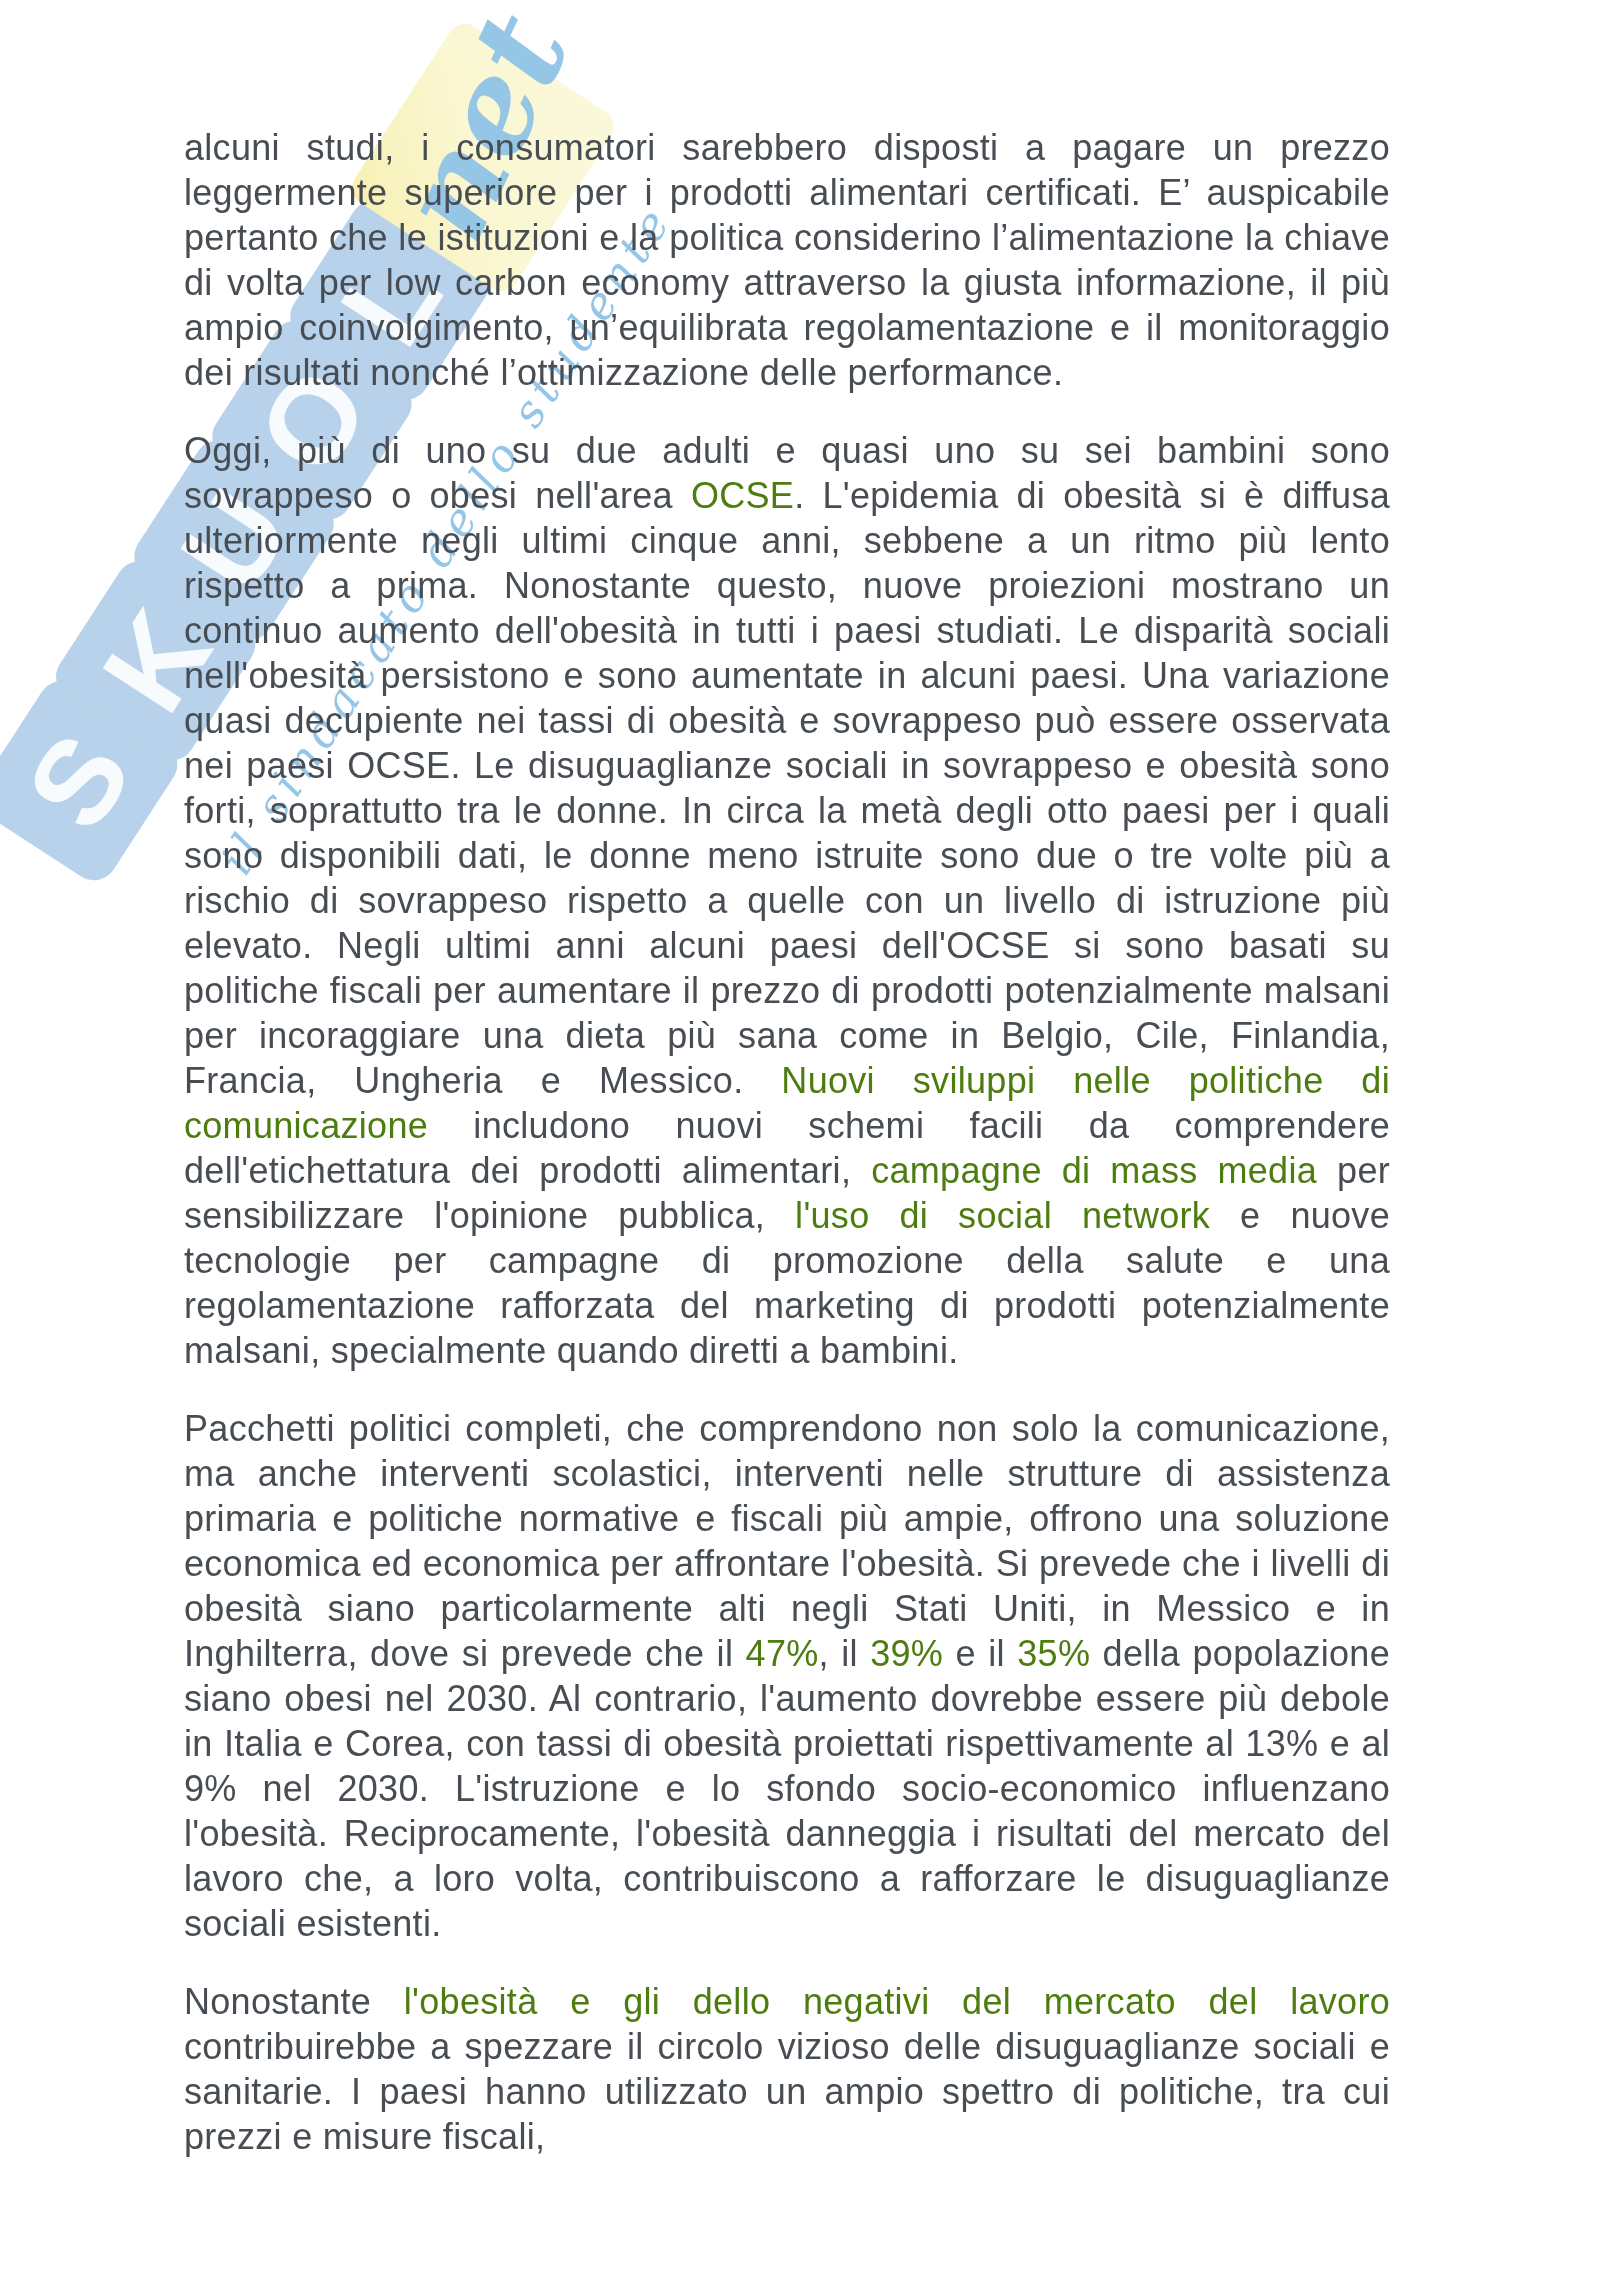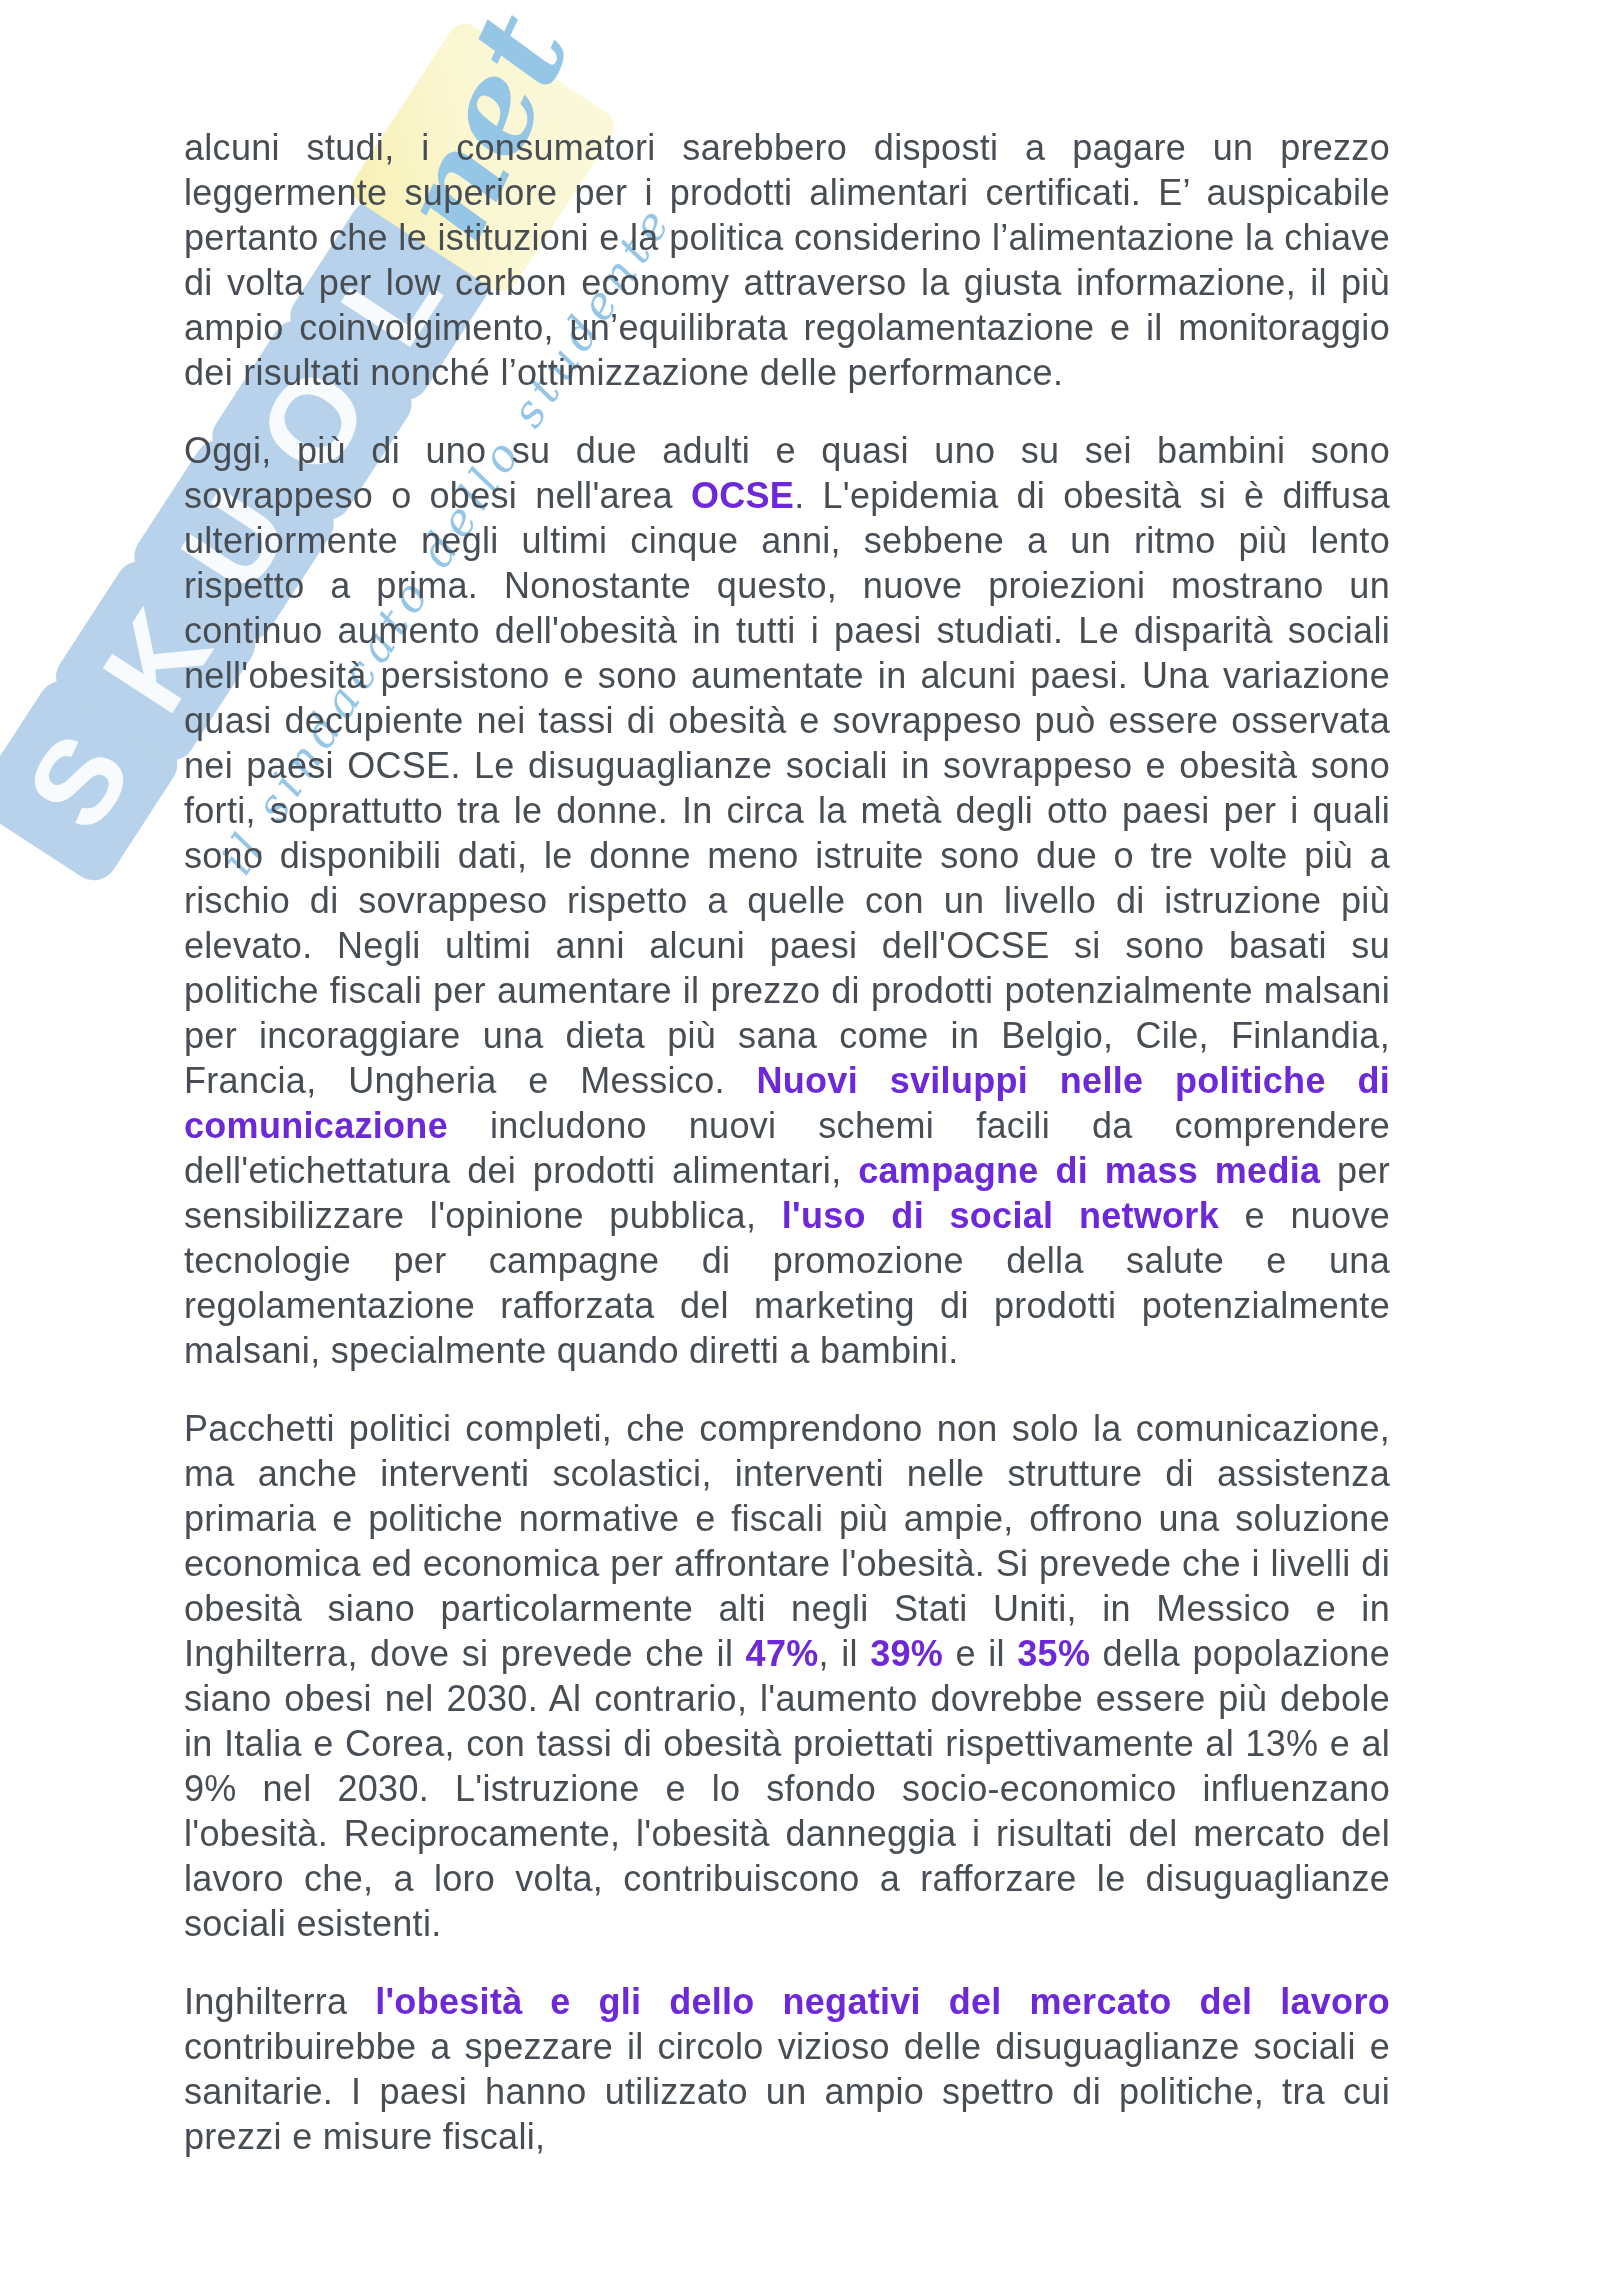--- a/index.html
+++ b/index.html
@@ -82,21 +82,21 @@
     left:184px;top:125px;
     width:1206px;
     z-index:2;
     color:#474d53;
     font-size:36px;
     line-height:45px;
     letter-spacing:0.3px;
     text-align:justify;
   }
   .para{margin:0 0 33px 0;}
-  .b{font-weight:bold;color:#6d28d9;}
+  .b{font-weight:normal;color:#4d7c0f;}
 </style>
 </head>
 <body>
 
 <div class="page">
 
   <div class="watermark">
     <div class="wm-chain">
 
       <div class="tile">
@@ -119,17 +119,17 @@
       </div>
     </div>
     <div class="wm-tagline">il sindacato dello studente</div>
   </div>
 
   <div class="content">
 
   <p class="para"><span>alcuni studi, i consumatori sarebbero disposti a pagare un prezzo leggermente superiore per i prodotti alimentari certificati. E’ auspicabile pertanto che le istituzioni e la politica considerino l’alimentazione la chiave di volta per low carbon economy attraverso la giusta informazione, il più ampio coinvolgimento, un’equilibrata regolamentazione e il monitoraggio dei risultati nonché l’ottimizzazione delle performance.</span></p>
       <p class="para"><span>Oggi, più di uno su due adulti e quasi uno su sei bambini sono sovrappeso o obesi nell'area </span><span class="b">OCSE</span><span>. L'epidemia di obesità si è diffusa ulteriormente negli ultimi cinque anni, sebbene a un ritmo più lento rispetto a prima. Nonostante questo, nuove proiezioni mostrano un continuo aumento dell'obesità in tutti i paesi studiati. Le disparità sociali nell'obesità persistono e sono aumentate in alcuni paesi. Una variazione quasi decupiente nei tassi di obesità e sovrappeso può essere osservata nei paesi OCSE. Le disuguaglianze sociali in sovrappeso e obesità sono forti, soprattutto tra le donne. In circa la metà degli otto paesi per i quali sono disponibili dati, le donne meno istruite sono due o tre volte più a rischio di sovrappeso rispetto a quelle con un livello di istruzione più elevato. Negli ultimi anni alcuni paesi dell'OCSE si sono basati su politiche fiscali per aumentare il prezzo di prodotti potenzialmente malsani per incoraggiare una dieta più sana come in Belgio, Cile, Finlandia, Francia, Ungheria e Messico. </span><span class="b">Nuovi sviluppi nelle politiche di comunicazione</span><span> includono nuovi schemi facili da comprendere dell'etichettatura dei prodotti alimentari, </span><span class="b">campagne di mass media</span><span> per sensibilizzare l'opinione pubblica, </span><span class="b">l'uso di social network</span><span> e nuove tecnologie per campagne di promozione della salute e una regolamentazione rafforzata del marketing di prodotti potenzialmente malsani, specialmente quando diretti a bambini.</span></p>
       <p class="para"><span>Pacchetti politici completi, che comprendono non solo la comunicazione, ma anche interventi scolastici, interventi nelle strutture di assistenza primaria e politiche normative e fiscali più ampie, offrono una soluzione economica ed economica per affrontare l'obesità. Si prevede che i livelli di obesità siano particolarmente alti negli Stati Uniti, in Messico e in Inghilterra, dove si prevede che il </span><span class="b">47%</span><span>, il </span><span class="b">39%</span><span> e il </span><span class="b">35%</span><span> della popolazione siano obesi nel 2030. Al contrario, l'aumento dovrebbe essere più debole in Italia e Corea, con tassi di obesità proiettati rispettivamente al 13% e al 9% nel 2030. L'istruzione e lo sfondo socio-economico influenzano l'obesità. Reciprocamente, l'obesità danneggia i risultati del mercato del lavoro che, a loro volta, contribuiscono a rafforzare le disuguaglianze sociali esistenti.</span></p>
-      <p class="para"><span>Inghilterra </span><span class="b">l'obesità e gli dello negativi del mercato del lavoro</span><span> contribuirebbe a spezzare il circolo vizioso delle disuguaglianze sociali e sanitarie. I paesi hanno utilizzato un ampio spettro di politiche, tra cui prezzi e misure fiscali,</span></p>
+      <p class="para"><span>Nonostante </span><span class="b">l'obesità e gli dello negativi del mercato del lavoro</span><span> contribuirebbe a spezzare il circolo vizioso delle disuguaglianze sociali e sanitarie. I paesi hanno utilizzato un ampio spettro di politiche, tra cui prezzi e misure fiscali,</span></p>
     </div>
 
 </div>
 
 
 </body></html>

